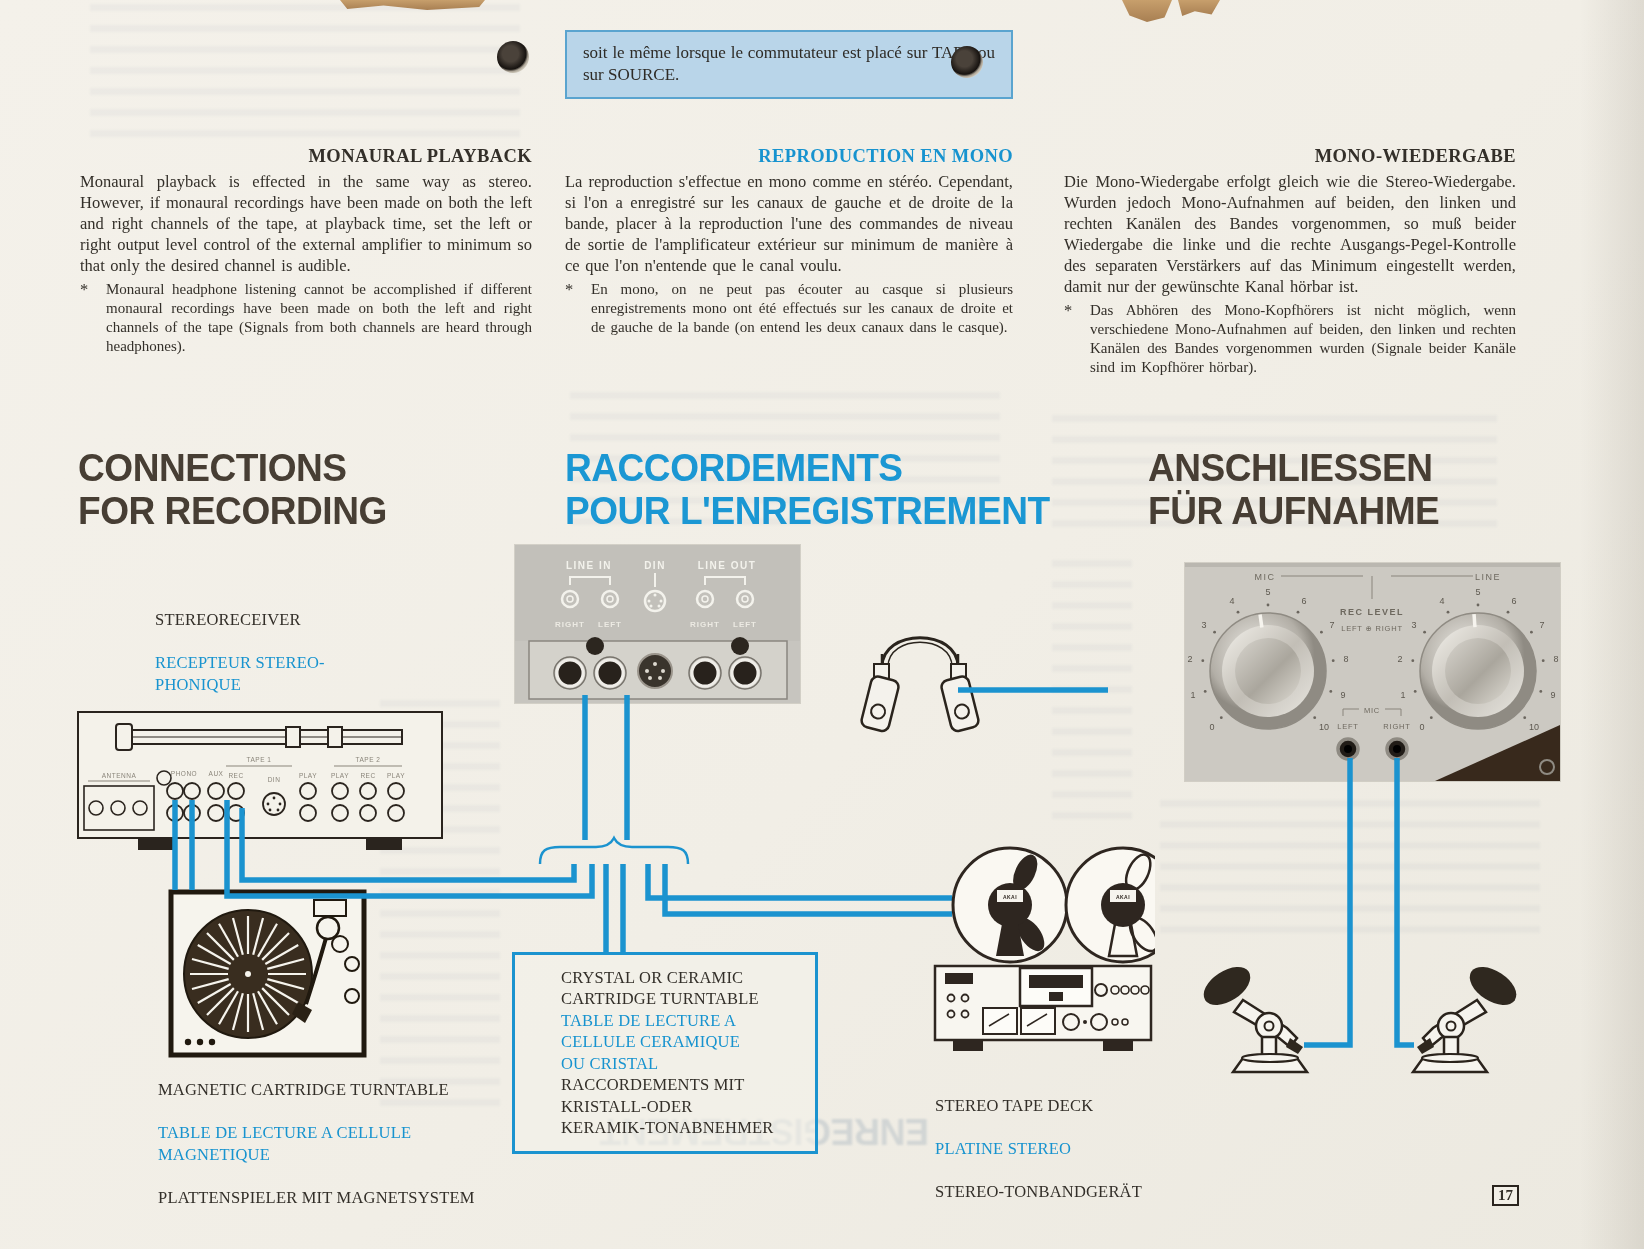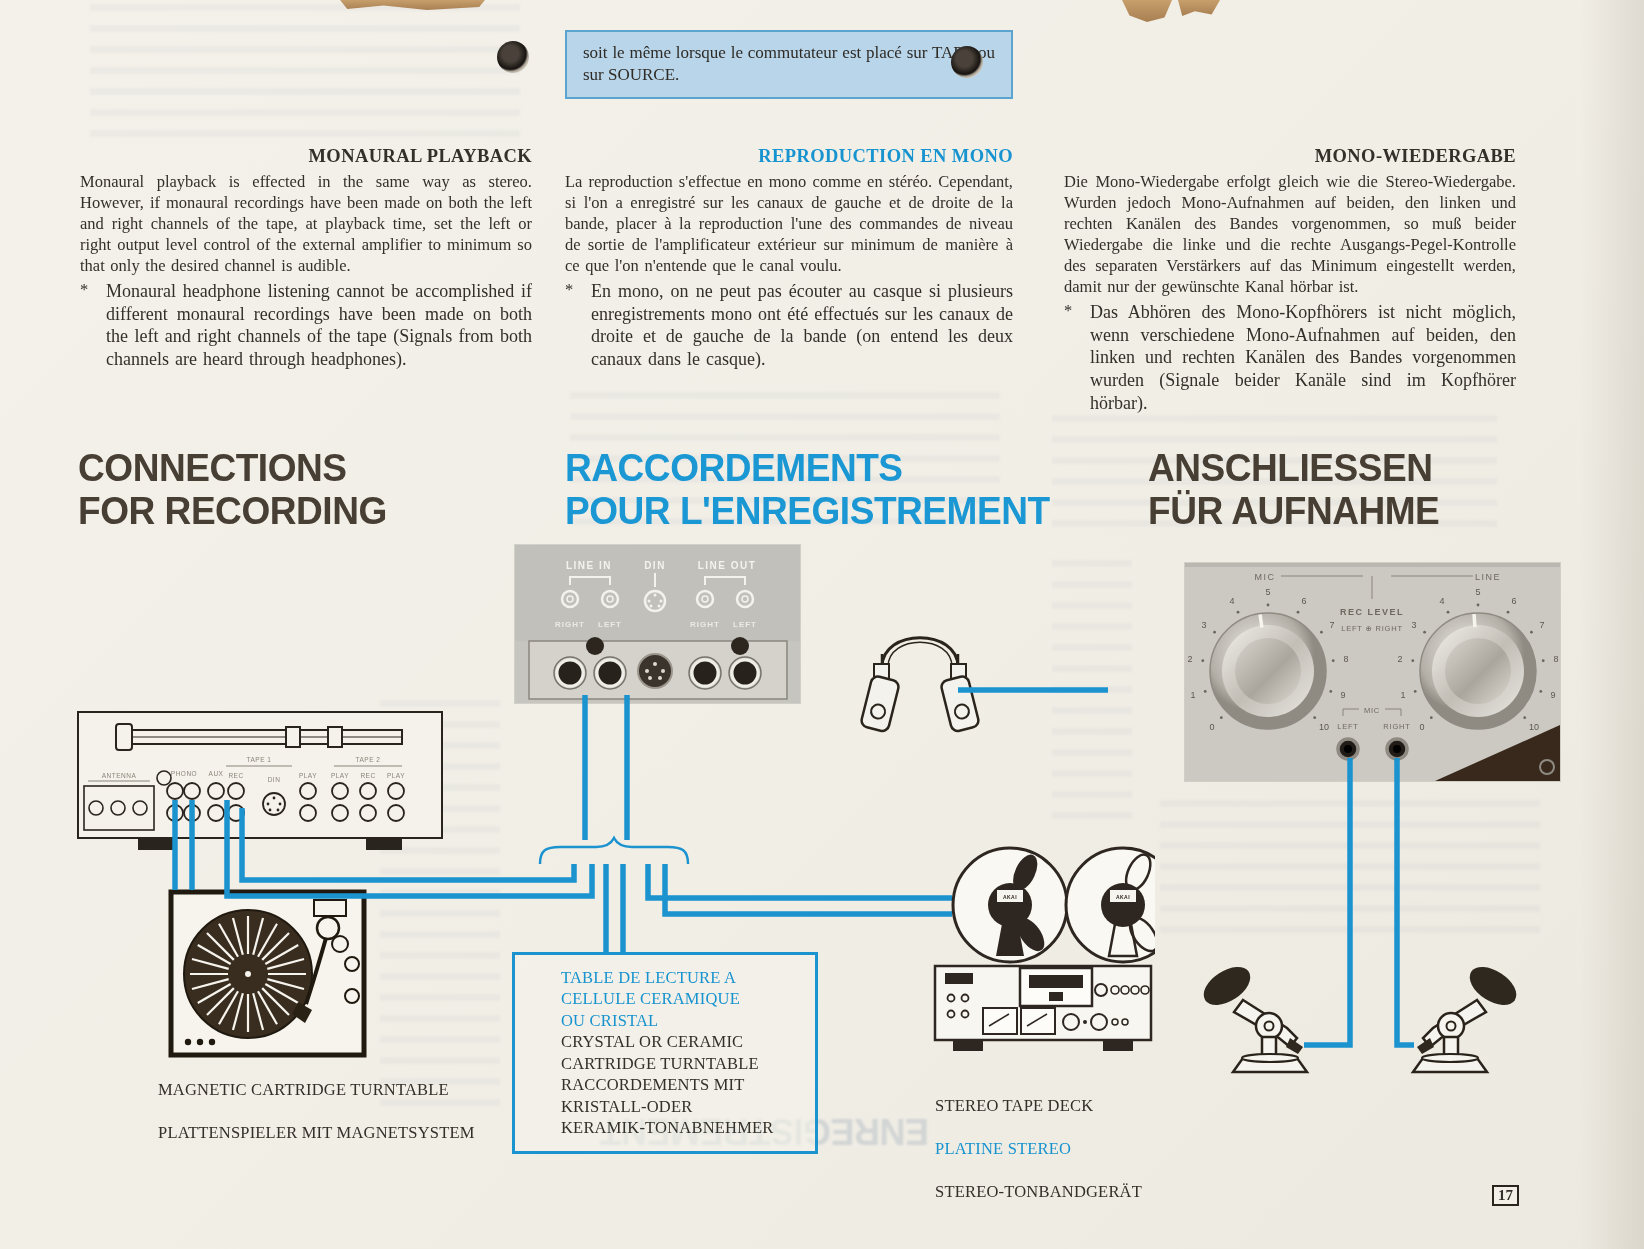--- a/index.html
+++ b/index.html
@@ -12,21 +12,21 @@
   .preline{white-space:pre-line;}
   
   .callout{font-size:17px;line-height:1.32;text-align:justify;padding:10px 16px;}
   .callout.blue{background:#b9d5e9;border:2px solid #5aa4cf;color:#2e2b26;}
   .callout.white{background:#f6f4ec;border:2px solid #4c473f;color:#2e2b26;}
   .mono-title{font-weight:bold;font-size:18.5px;letter-spacing:.4px;margin:0 0 5px 0;text-align:right;}
   .mono-title.blue{color:#1793cf;}
   .mono-body{font-size:16.5px;line-height:1.27;text-align:justify;word-spacing:1.5px;}
   .mono-note{display:flex;margin-top:3px;}
   .mono-note .star{width:26px;flex:0 0 26px;font-size:16.5px;}
-  .mono-note .ntext{font-size:18px;line-height:1.27;text-align:justify;word-spacing:1.5px;}
+  .mono-note .ntext{font-size:15px;line-height:1.27;text-align:justify;word-spacing:1.5px;}
   .big-heading{
     font-family:"Liberation Sans","DejaVu Sans",sans-serif;font-weight:bold;
     font-size:39px;line-height:43px;letter-spacing:-.5px;white-space:pre-line;
     transform:scaleX(.95);transform-origin:left top;
   }
   .big-heading.dark{color:#473e34;}
   .big-heading.blue{color:#1b97d3;}
   .eq-label{font-size:16.5px;line-height:1.3;letter-spacing:.2px;white-space:pre-line;}
   .eq-label .blue{color:#1793cf;}
   .crystal-box{border:3px solid #1b93cf;background:rgba(244,241,234,.6);
@@ -101,20 +101,26 @@
     </div>
   </div>
 
   <div class="abs big-heading dark" style="left:78px;top:446px;">CONNECTIONS
 FOR RECORDING</div>
   <div class="abs big-heading blue" style="left:565px;top:446px;">RACCORDEMENTS
 POUR L'ENREGISTREMENT</div>
   <div class="abs big-heading dark" style="left:1148px;top:446px;">ANSCHLIESSEN
 FÜR AUFNAHME</div>
 
+  <div class="abs eq-label" style="left:155px;top:588px;width:240px;">
+    <div class="preline">STEREORECEIVER</div>
+    <div class="preline blue">RECEPTEUR STEREO-
+PHONIQUE</div>
+    <div class="preline">STEREO-EMPFÄNGER</div>
+  </div>
 
   <div class="abs" style="left:76px;top:686px;width:368px;height:170px;">
     <svg width="368" height="170" viewBox="0 0 368 170">
       <line x1="2" y1="26" x2="366" y2="26" stroke="#2a241e" stroke-width="2"></line>
       <rect x="2" y="26" width="364" height="126" fill="#f4f2ea" stroke="#2a241e" stroke-width="2"></rect>
       <rect x="62" y="152" width="36" height="12" fill="#2a241e"></rect>
       <rect x="290" y="152" width="36" height="12" fill="#2a241e"></rect>
 
       <g>
         <rect x="40" y="38" width="16" height="26" rx="3" fill="#f4f2ea" stroke="#2a241e" stroke-width="2"></rect>
@@ -475,32 +481,34 @@
       <polygon points="105,80 118,89 113,96 101,89" fill="#2f281f"></polygon>
       <circle cx="84" cy="68" r="13" fill="#f6f4ee" stroke="#2a231c" stroke-width="2.5"></circle>
       <circle cx="84" cy="68" r="4.5" fill="none" stroke="#2a231c" stroke-width="2"></circle>
       <rect x="77" y="79" width="14" height="22" fill="#f6f4ee" stroke="#2a231c" stroke-width="2.5"></rect>
       <polygon points="48,114 122,114 112,100 58,100" fill="#f6f4ee" stroke="#2a231c" stroke-width="2.5"></polygon>
       <ellipse cx="85" cy="100" rx="28" ry="4" fill="#f6f4ee" stroke="#2a231c" stroke-width="2"></ellipse>
     </svg>
   </div>
 
   <div class="abs crystal-box" style="left:512px;top:952px;width:240px;">
+    <div class="eq-label preline">CRYSTAL OR CERAMIC
+CARTRIDGE TURNTABLE</div>
     <div class="eq-label preline blue" style="color:#1793cf;">TABLE DE LECTURE A
 CELLULE CERAMIQUE
 OU CRISTAL</div>
-    <div class="eq-label preline">CRYSTAL OR CERAMIC
-CARTRIDGE TURNTABLE</div>
     <div class="eq-label preline">RACCORDEMENTS MIT
 KRISTALL-ODER
 KERAMIK-TONABNEHMER</div>
   </div>
 
   <div class="abs eq-label" style="left:158px;top:1058px;width:340px;">
     <div class="preline">MAGNETIC CARTRIDGE TURNTABLE</div>
+    <div class="preline" style="color:#1793cf;">TABLE DE LECTURE A CELLULE
+MAGNETIQUE</div>
     <div class="preline">PLATTENSPIELER MIT MAGNETSYSTEM</div>
   </div>
 
   <div class="abs eq-label" style="left:935px;top:1074px;width:300px;">
     <div class="preline">STEREO TAPE DECK</div>
     <div class="preline" style="color:#1793cf;">PLATINE STEREO</div>
     <div class="preline">STEREO-TONBANDGERÄT</div>
   </div>
 
   <div class="abs hole" style="left:497px;top:41px;"></div>

